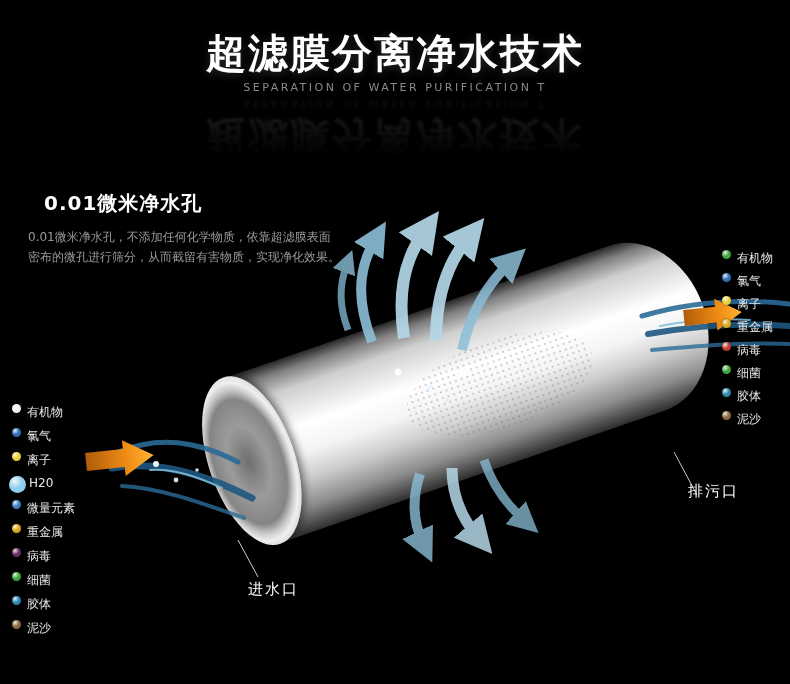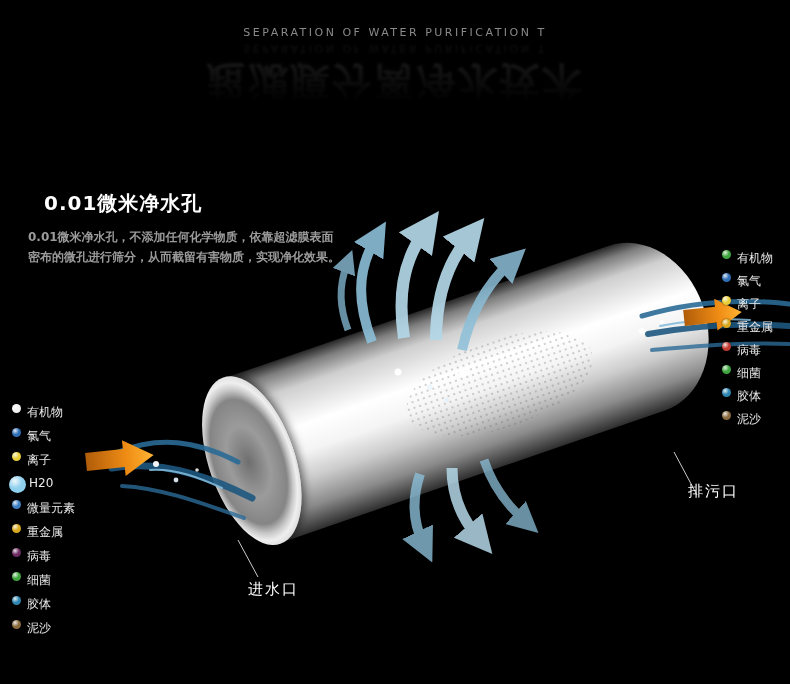--- a/index.html
+++ b/index.html
@@ -13,21 +13,21 @@
            text-shadow:0 2px 8px rgba(255,255,255,.18); }
   .subtitle { font-size:11px; letter-spacing:2.5px; color:#8a8a8a; }
   .reflection-wrap { margin-top:3px; height:72px; overflow:hidden; opacity:.15; filter:blur(1px);
       -webkit-mask-image:linear-gradient(to bottom, rgba(0,0,0,.9), rgba(0,0,0,0) 85%);
       mask-image:linear-gradient(to bottom, rgba(0,0,0,.9), rgba(0,0,0,0) 85%); }
   .reflection-inner { transform:scaleY(-1); }
 
   
   .feature { position:absolute; left:28px; top:190px; width:312px; }
   .feature-heading { font-size:20px; font-weight:700; color:#fff; letter-spacing:1px;margin-left:16px; }
-  .feature-desc { margin-top:10px; font-size:12px; line-height:1.7; color:#9b9b9b;font-weight:bold; }
+  .feature-desc { margin-top:10px; font-size:12px; line-height:1.7; color:#9b9b9b; }
 
   
   .tube { position:absolute; left:197px; top:302px; width:520px; height:176px;
           transform:rotate(-19deg); }
   .tube-body { position:absolute; left:40px; top:1px; right:0; bottom:1px;
       border-radius:0 70px 70px 0 / 0 87px 87px 0;
       background:linear-gradient(to bottom,
         #262626 0%, #7e7e7e 7%, #cfcfcf 18%, #ffffff 40%,
         #f4f4f4 55%, #cccccc 70%, #8a8a8a 86%, #2e2e2e 100%); }
   .tube-pores { position:absolute; left:205px; top:52px; width:195px; height:88px;
@@ -58,20 +58,21 @@
          box-shadow:0 0 2px rgba(0,0,0,.6); }
   .dot-large { width:17px; height:17px; margin-left:-3px; margin-right:3px; }
   .legend-label { font-size:12px; color:#e8e8e8; white-space:nowrap; }
 </style>
 </head>
 <body>
 
 <div class="canvas">
 
   <div class="header">
+    <div class="title">超滤膜分离净水技术</div>
     <div class="subtitle">SEPARATION OF WATER PURIFICATION T</div>
     <div class="reflection-wrap">
       <div class="reflection-inner">
         <div class="title">超滤膜分离净水技术</div>
         <div class="subtitle">SEPARATION OF WATER PURIFICATION T</div>
       </div>
     </div>
   </div>
 
   <div class="feature">

